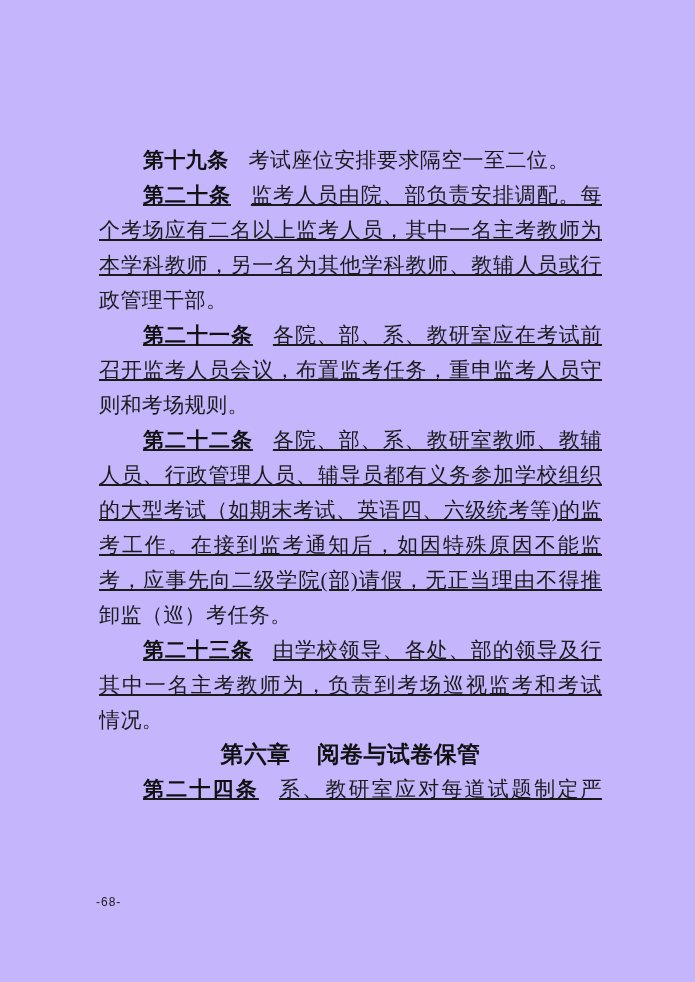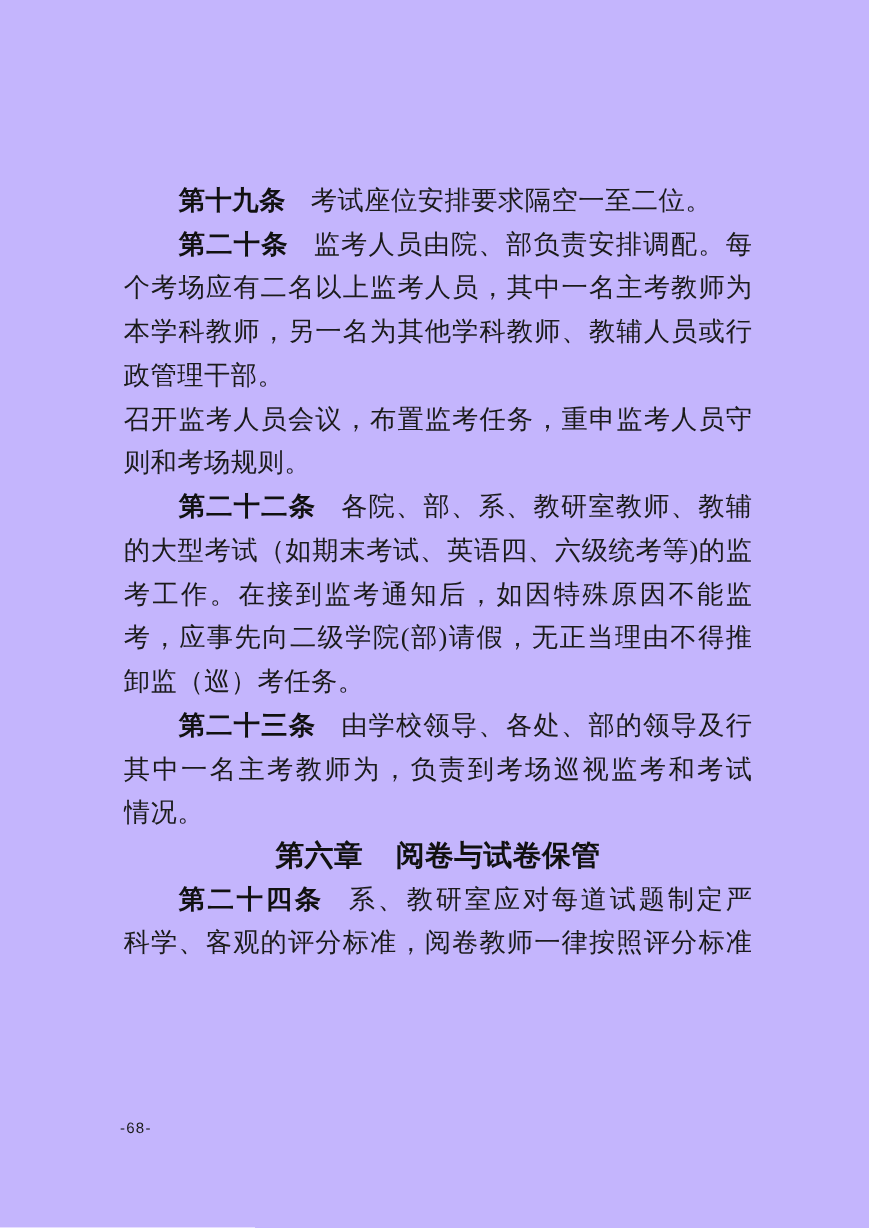--- a/index.html
+++ b/index.html
@@ -27,20 +27,21 @@
     line-height: 35px;
     font-size: 21px;
     letter-spacing: 0.4px;
     overflow: hidden;
     text-align: left;
   }
   .line.full {
     text-align: justify;
     text-align-last: justify;
     text-justify: inter-character;
+    text-decoration: underline;
   }
   .line.first {
     text-indent: 44px;
   }
   .lead {
     font-weight: bold;
     color: #111111;
     margin-right: 20px;
   }
   .line.heading {
@@ -69,28 +70,29 @@
 </head>
 <body>
 
 <div class="page">
   <div class="textblock" id="lines-container">
       <div class="line first"><span class="lead">第十九条</span><span>考试座位安排要求隔空一至二位。</span></div>
       <div class="line first full"><span class="lead">第二十条</span><span>监考人员由院、部负责安排调配。每</span></div>
       <div class="line body full"><span>个考场应有二名以上监考人员，其中一名主考教师为</span></div>
       <div class="line body full"><span>本学科教师，另一名为其他学科教师、教辅人员或行</span></div>
       <div class="line body"><span>政管理干部。</span></div>
+      <div class="line first full"><span class="lead">第二十一条</span><span>各院、部、系、教研室应在考试前</span></div>
       <div class="line body full"><span>召开监考人员会议，布置监考任务，重申监考人员守</span></div>
       <div class="line body"><span>则和考场规则。</span></div>
       <div class="line first full"><span class="lead">第二十二条</span><span>各院、部、系、教研室教师、教辅</span></div>
+      <div class="line body full"><span>人员、行政管理人员、辅导员都有义务参加学校组织</span></div>
       <div class="line body full"><span>的大型考试（如期末考试、英语四、六级统考等)的监</span></div>
       <div class="line body full"><span>考工作。在接到监考通知后，如因特殊原因不能监(巡)</span></div>
       <div class="line body full"><span>考，应事先向二级学院(部)请假，无正当理由不得推</span></div>
       <div class="line body"><span>卸监（巡）考任务。</span></div>
       <div class="line first full"><span class="lead">第二十三条</span><span>由学校领导、各处、部的领导及行</span></div>
       <div class="line body full"><span>其中一名主考教师为，负责到考场巡视监考和考试</span></div>
       <div class="line body"><span>情况。</span></div>
       <div class="line heading"><span class="lead">第六章</span><span>阅卷与试卷保管</span></div>
       <div class="line first full"><span class="lead">第二十四条</span><span>系、教研室应对每道试题制定严格、</span></div>
-      <div class="line body full"><span>科学、客观的评分标准，阅卷教师一律按照评分标准</span></div>
     </div>
   <div class="page-number">-68-</div>
 </div>
 
 </body></html>

